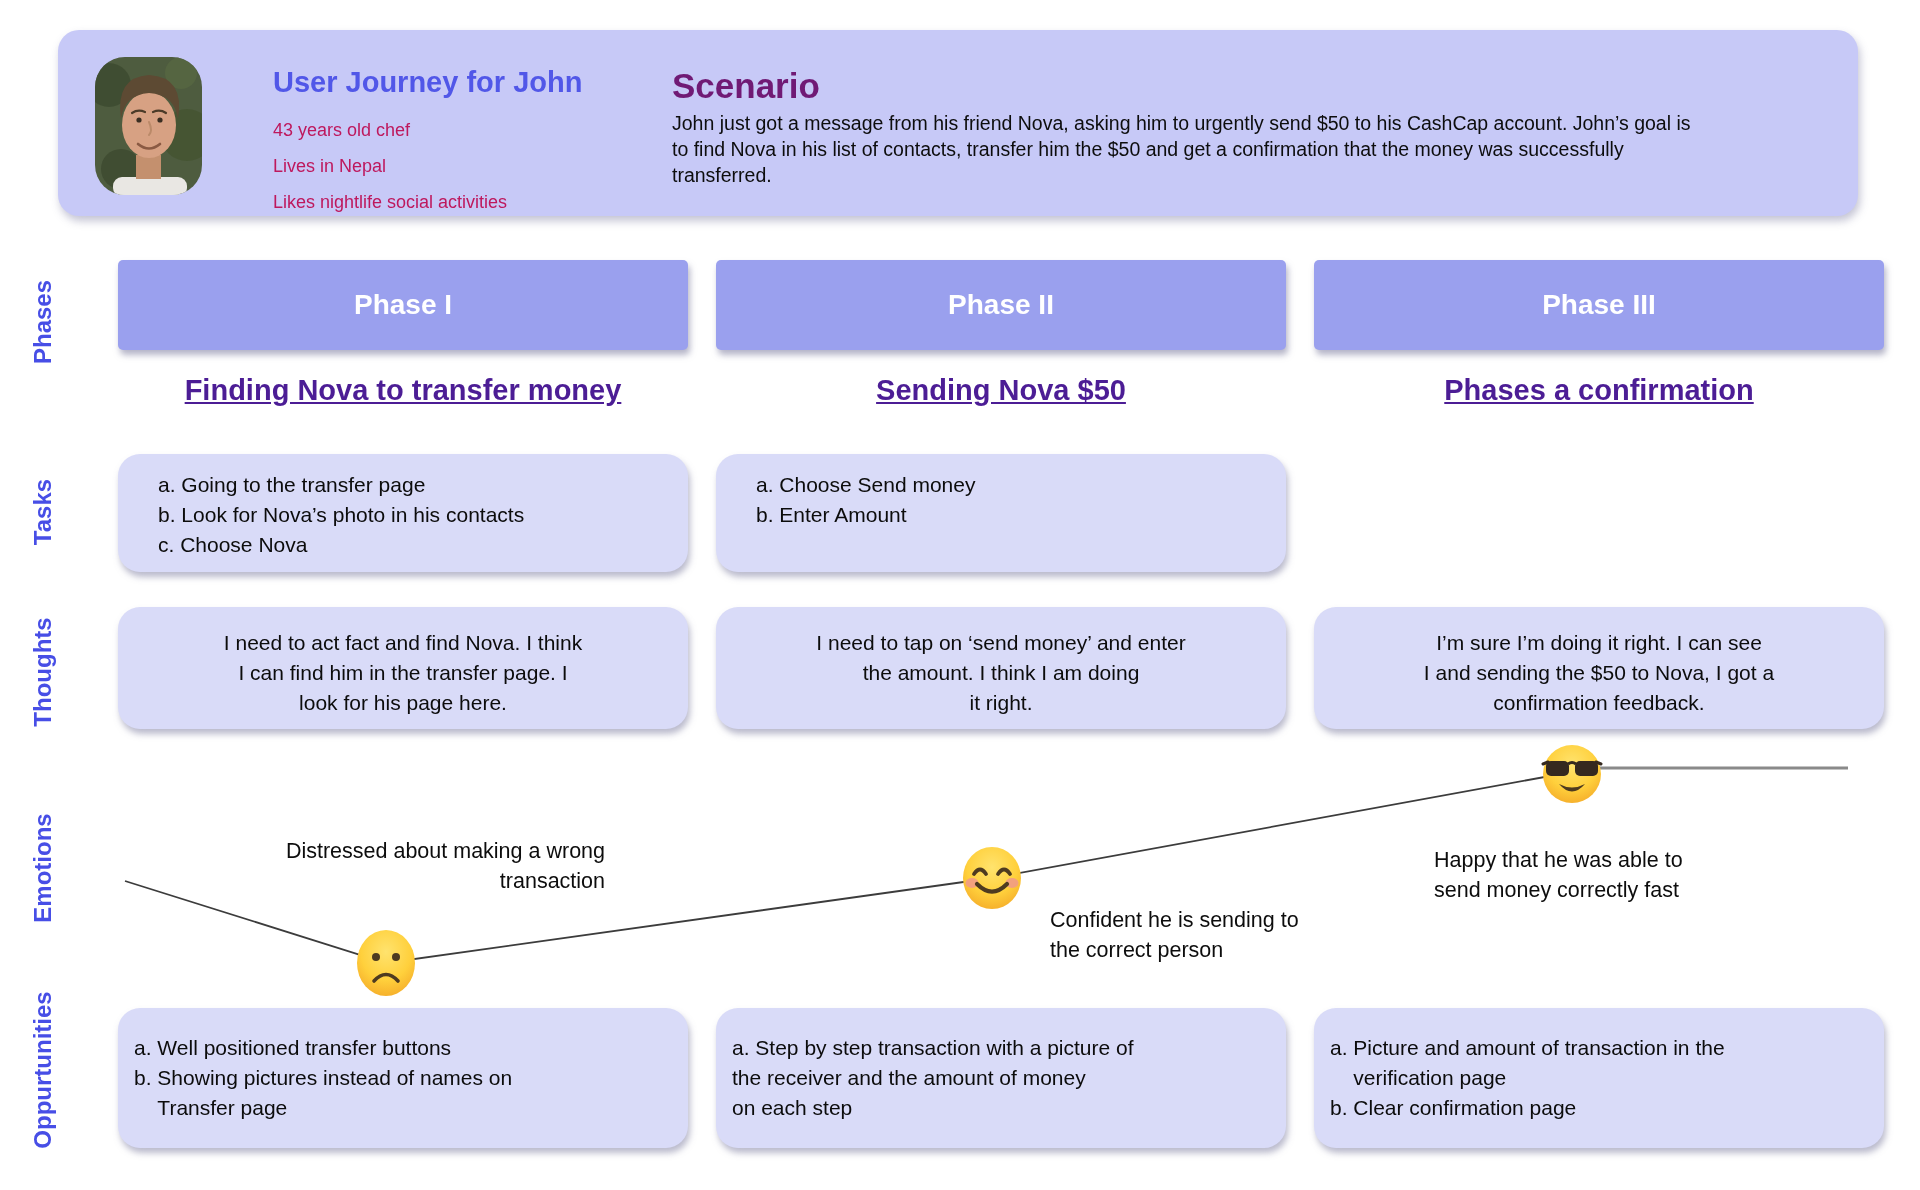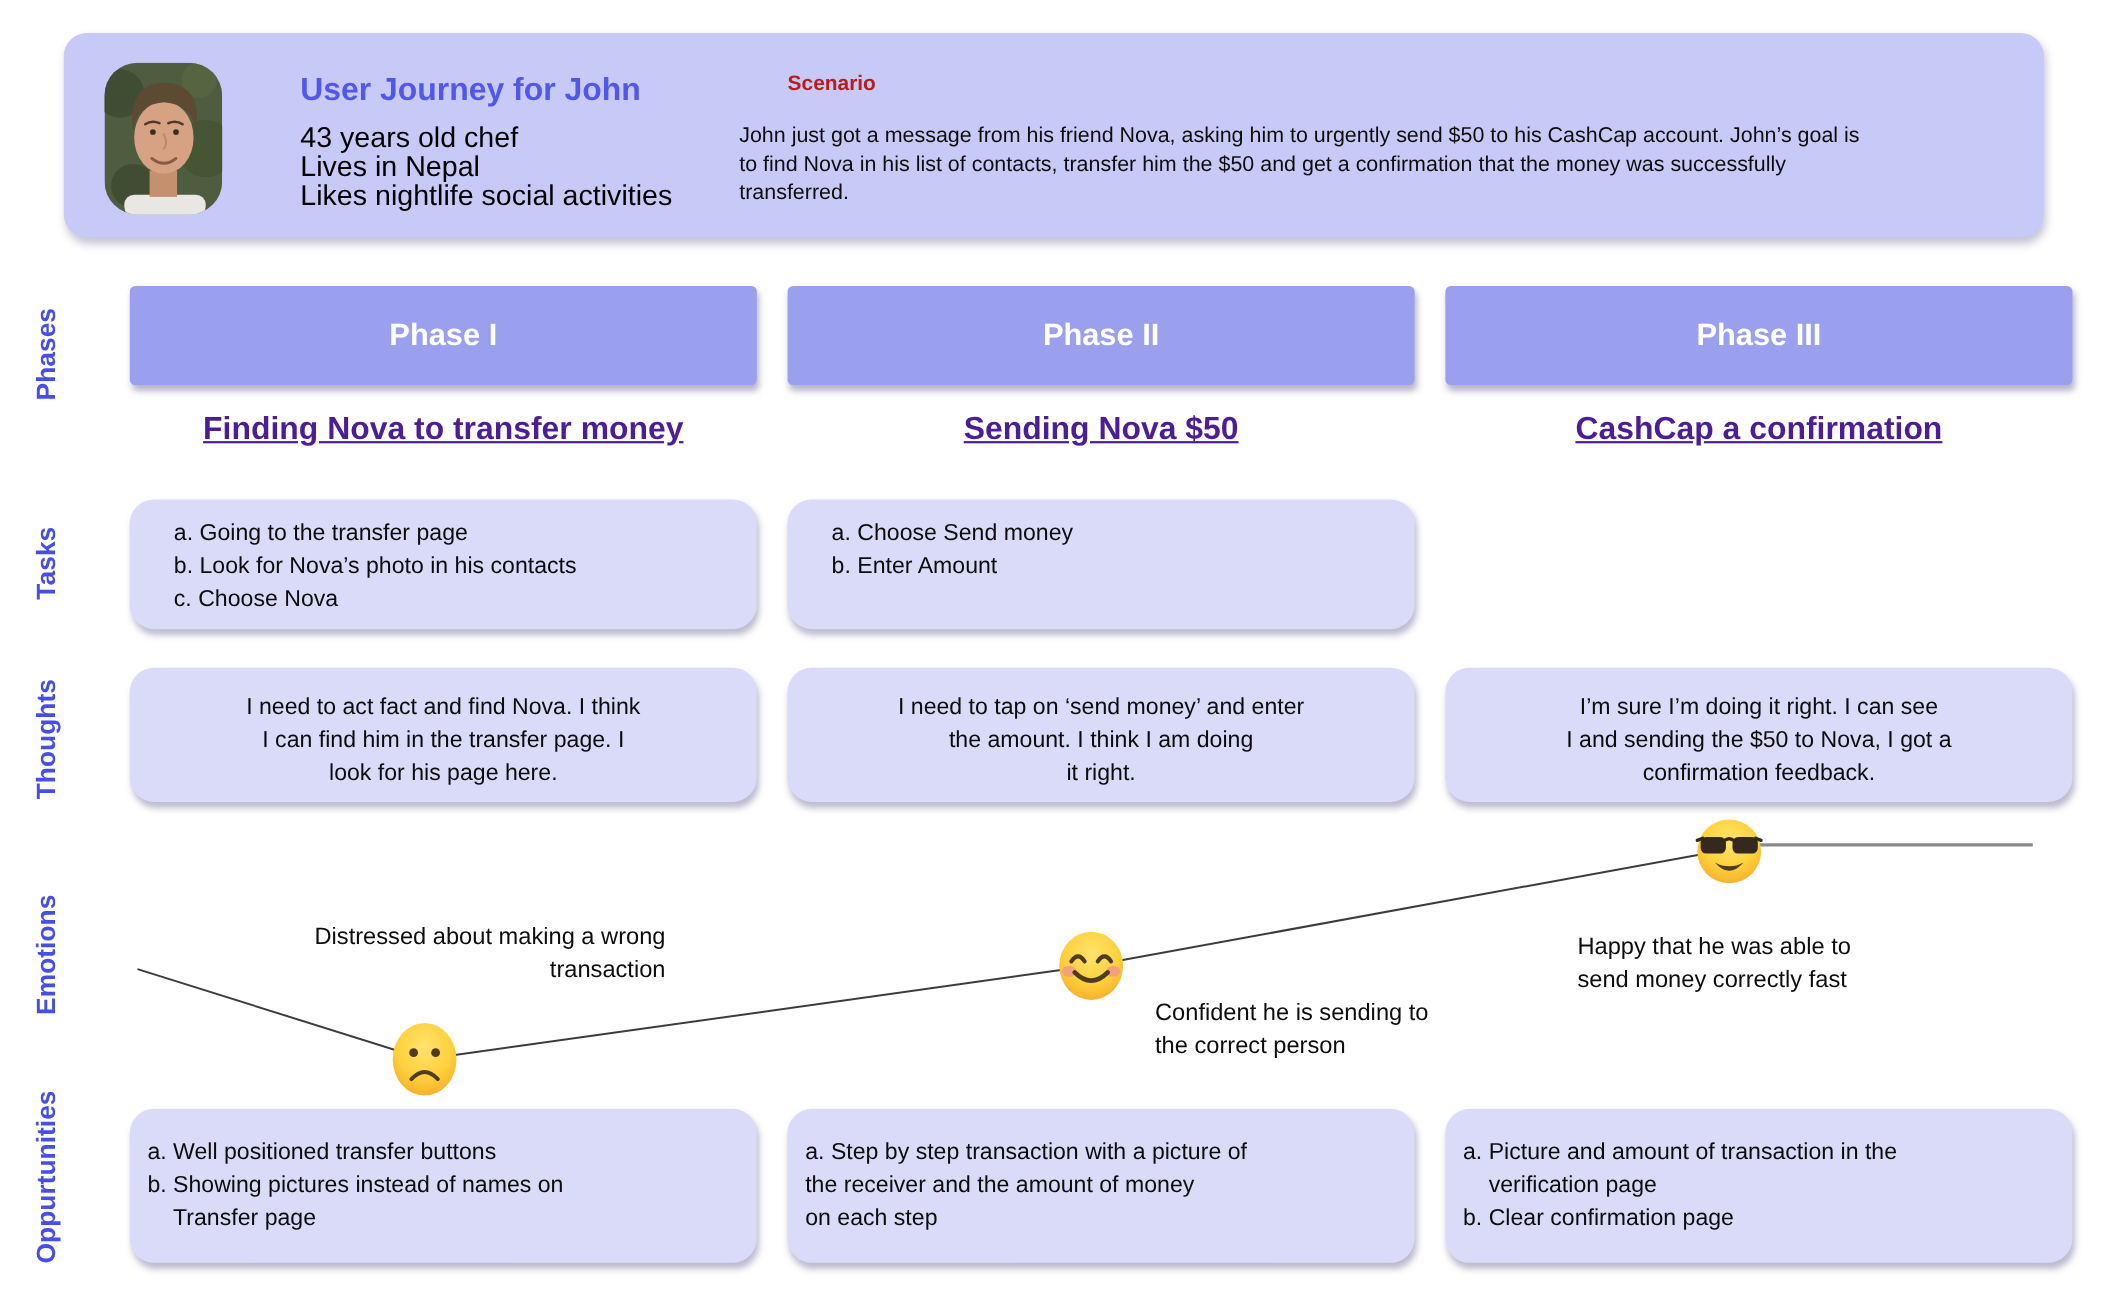--- a/index.html
+++ b/index.html
@@ -11,25 +11,25 @@
   .banner{
     position:absolute;left:58px;top:30px;width:1800px;height:186px;
     background:#c7c9f7;border-radius:21px;
     box-shadow:2px 5px 8px rgba(125,125,160,.45);
   }
   .avatar{position:absolute;left:37px;top:27px;width:107px;height:138px;}
   .journey-title{
     position:absolute;left:215px;top:36px;font-size:29px;font-weight:bold;color:#5157e8;
   }
   .persona{
-    position:absolute;left:215px;top:82px;font-size:26px;line-height:26px;
-    white-space:pre-line;color:#000000;
+    position:absolute;left:215px;top:82px;font-size:18px;line-height:36px;
+    white-space:pre-line;color:#be185d;
   }
   .scenario-title{
-    position:absolute;left:614px;top:36px;font-size:19px;font-weight:bold;color:#b91c1c;margin-left:44px;
+    position:absolute;left:614px;top:36px;font-size:35px;font-weight:bold;color:#701a75;
   }
   .scenario-text{
     position:absolute;left:614px;top:80px;width:1160px;font-size:19.5px;line-height:26px;
     white-space:pre-line;color:#0d0d0d;
   }
   
   .vlabel{
     position:absolute;left:43px;color:#474ee6;font-weight:bold;font-size:24px;
     transform:translate(-50%,-50%) rotate(-90deg);white-space:nowrap;
   }
@@ -132,21 +132,21 @@
     <div class="jbox thoughts-box">I need to tap on ‘send money’ and enter
 the amount. I think I am doing
 it right.</div>
     <div class="jbox opps-box">a. Step by step transaction with a picture of
 the receiver and the amount of money
 on each step</div>
   </div>
 
   <div class="col col3">
     <div class="phase-pill">Phase III</div>
-    <div class="phase-subtitle">CashCap a confirmation</div>
+    <div class="phase-subtitle">Phases a confirmation</div>
     <div class="jbox thoughts-box">I’m sure I’m doing it right. I can see
 I and sending the $50 to Nova, I got a
 confirmation feedback.</div>
     <div class="jbox opps-box">a. Picture and amount of transaction in the
     verification page
 b. Clear confirmation page</div>
   </div>
 
   <svg class="emotion-svg" viewBox="0 0 1920 1190">
     <defs>

